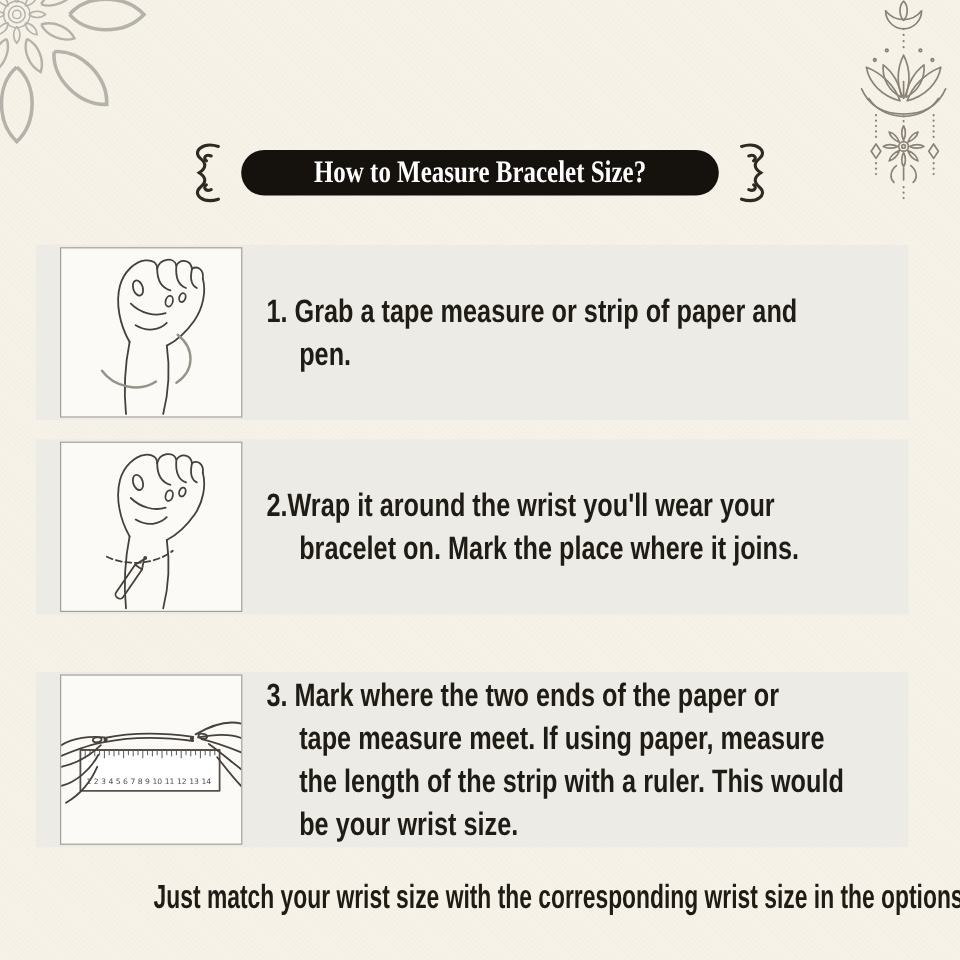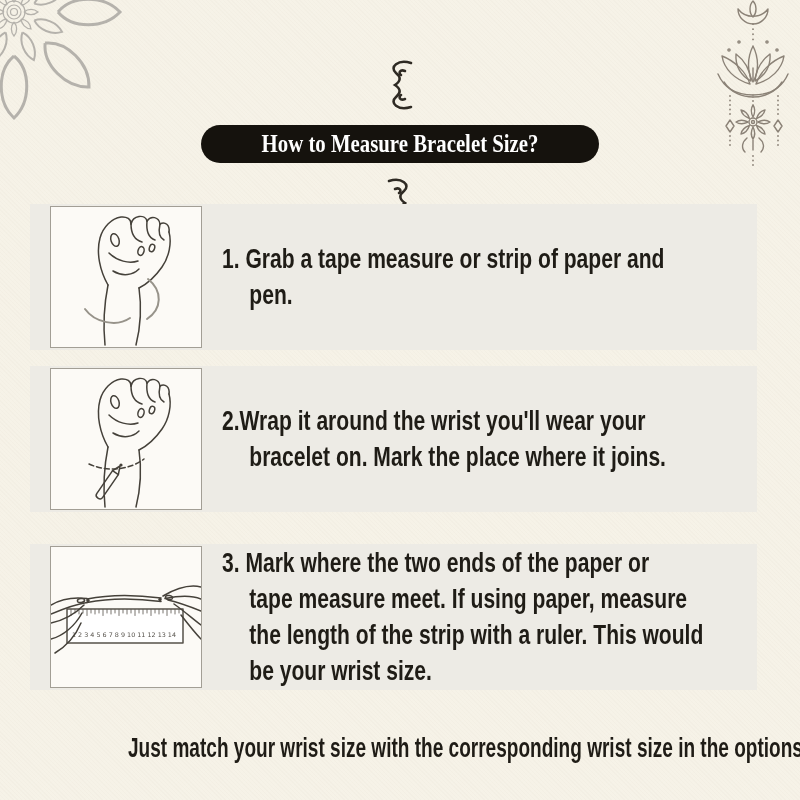--- a/index.html
+++ b/index.html
@@ -7,37 +7,37 @@
         background-color:#f6f2e7;
         background-image:repeating-linear-gradient(45deg, rgba(120,110,90,0.025) 0 1px, transparent 1px 3px),
                          repeating-linear-gradient(-45deg, rgba(255,255,255,0.05) 0 1px, transparent 1px 3px);
         font-family:"Liberation Sans", sans-serif;color:#221f19;}
 
   
   .title{position:absolute;top:63px;left:0;width:100%;text-align:center;
          font-family:"Liberation Serif", serif;font-weight:700;font-size:46px;
          letter-spacing:1px;color:#1c1914;white-space:nowrap;}
   .badge-row{position:absolute;top:118px;left:0;width:100%;height:52px;
-             display:flex;align-items:center;justify-content:center;gap:13px;flex-direction:column;}
+             display:flex;align-items:center;justify-content:center;gap:13px;}
   .badge{background:#15120d;color:#ffffff;height:38px;line-height:38px;border-radius:20px;
          padding:0 26px;font-family:"Liberation Serif", serif;font-weight:700;font-size:26px;
          white-space:nowrap;}
   .badge-inner{display:inline-block;transform:scaleX(0.8);transform-origin:50% 50%;}
   .flourish{width:34px;height:54px;flex:0 0 auto;}
   .flourish.right{transform:scaleX(-1);}
 
   
   .mandala{position:absolute;top:-8px;left:-10px;}
   .lotus{position:absolute;top:0;left:692px;}
 
   
   .step{position:absolute;left:30px;width:727px;height:146px;background:#edebe5;}
   #step1{top:204px}
   #step2{top:366px}
-  #step3{top:544px}
+  #step3{top:560px}
   .illus{position:absolute;left:20px;top:2px;width:152px;height:142px;box-sizing:border-box;
          background:#fcfaf6;border:1.5px solid #a29e95;}
   .illus svg{width:100%;height:100%;display:block;}
   .step-text{position:absolute;left:192px;top:0;height:100%;width:690px;
              display:flex;flex-direction:column;justify-content:center;
              font-size:27px;font-weight:700;line-height:36px;letter-spacing:0;
              color:#1f1c16;transform:scaleX(0.78);transform-origin:0 50%;}
   .step-line{white-space:nowrap;}
   .cont{padding-left:35px;}
 

